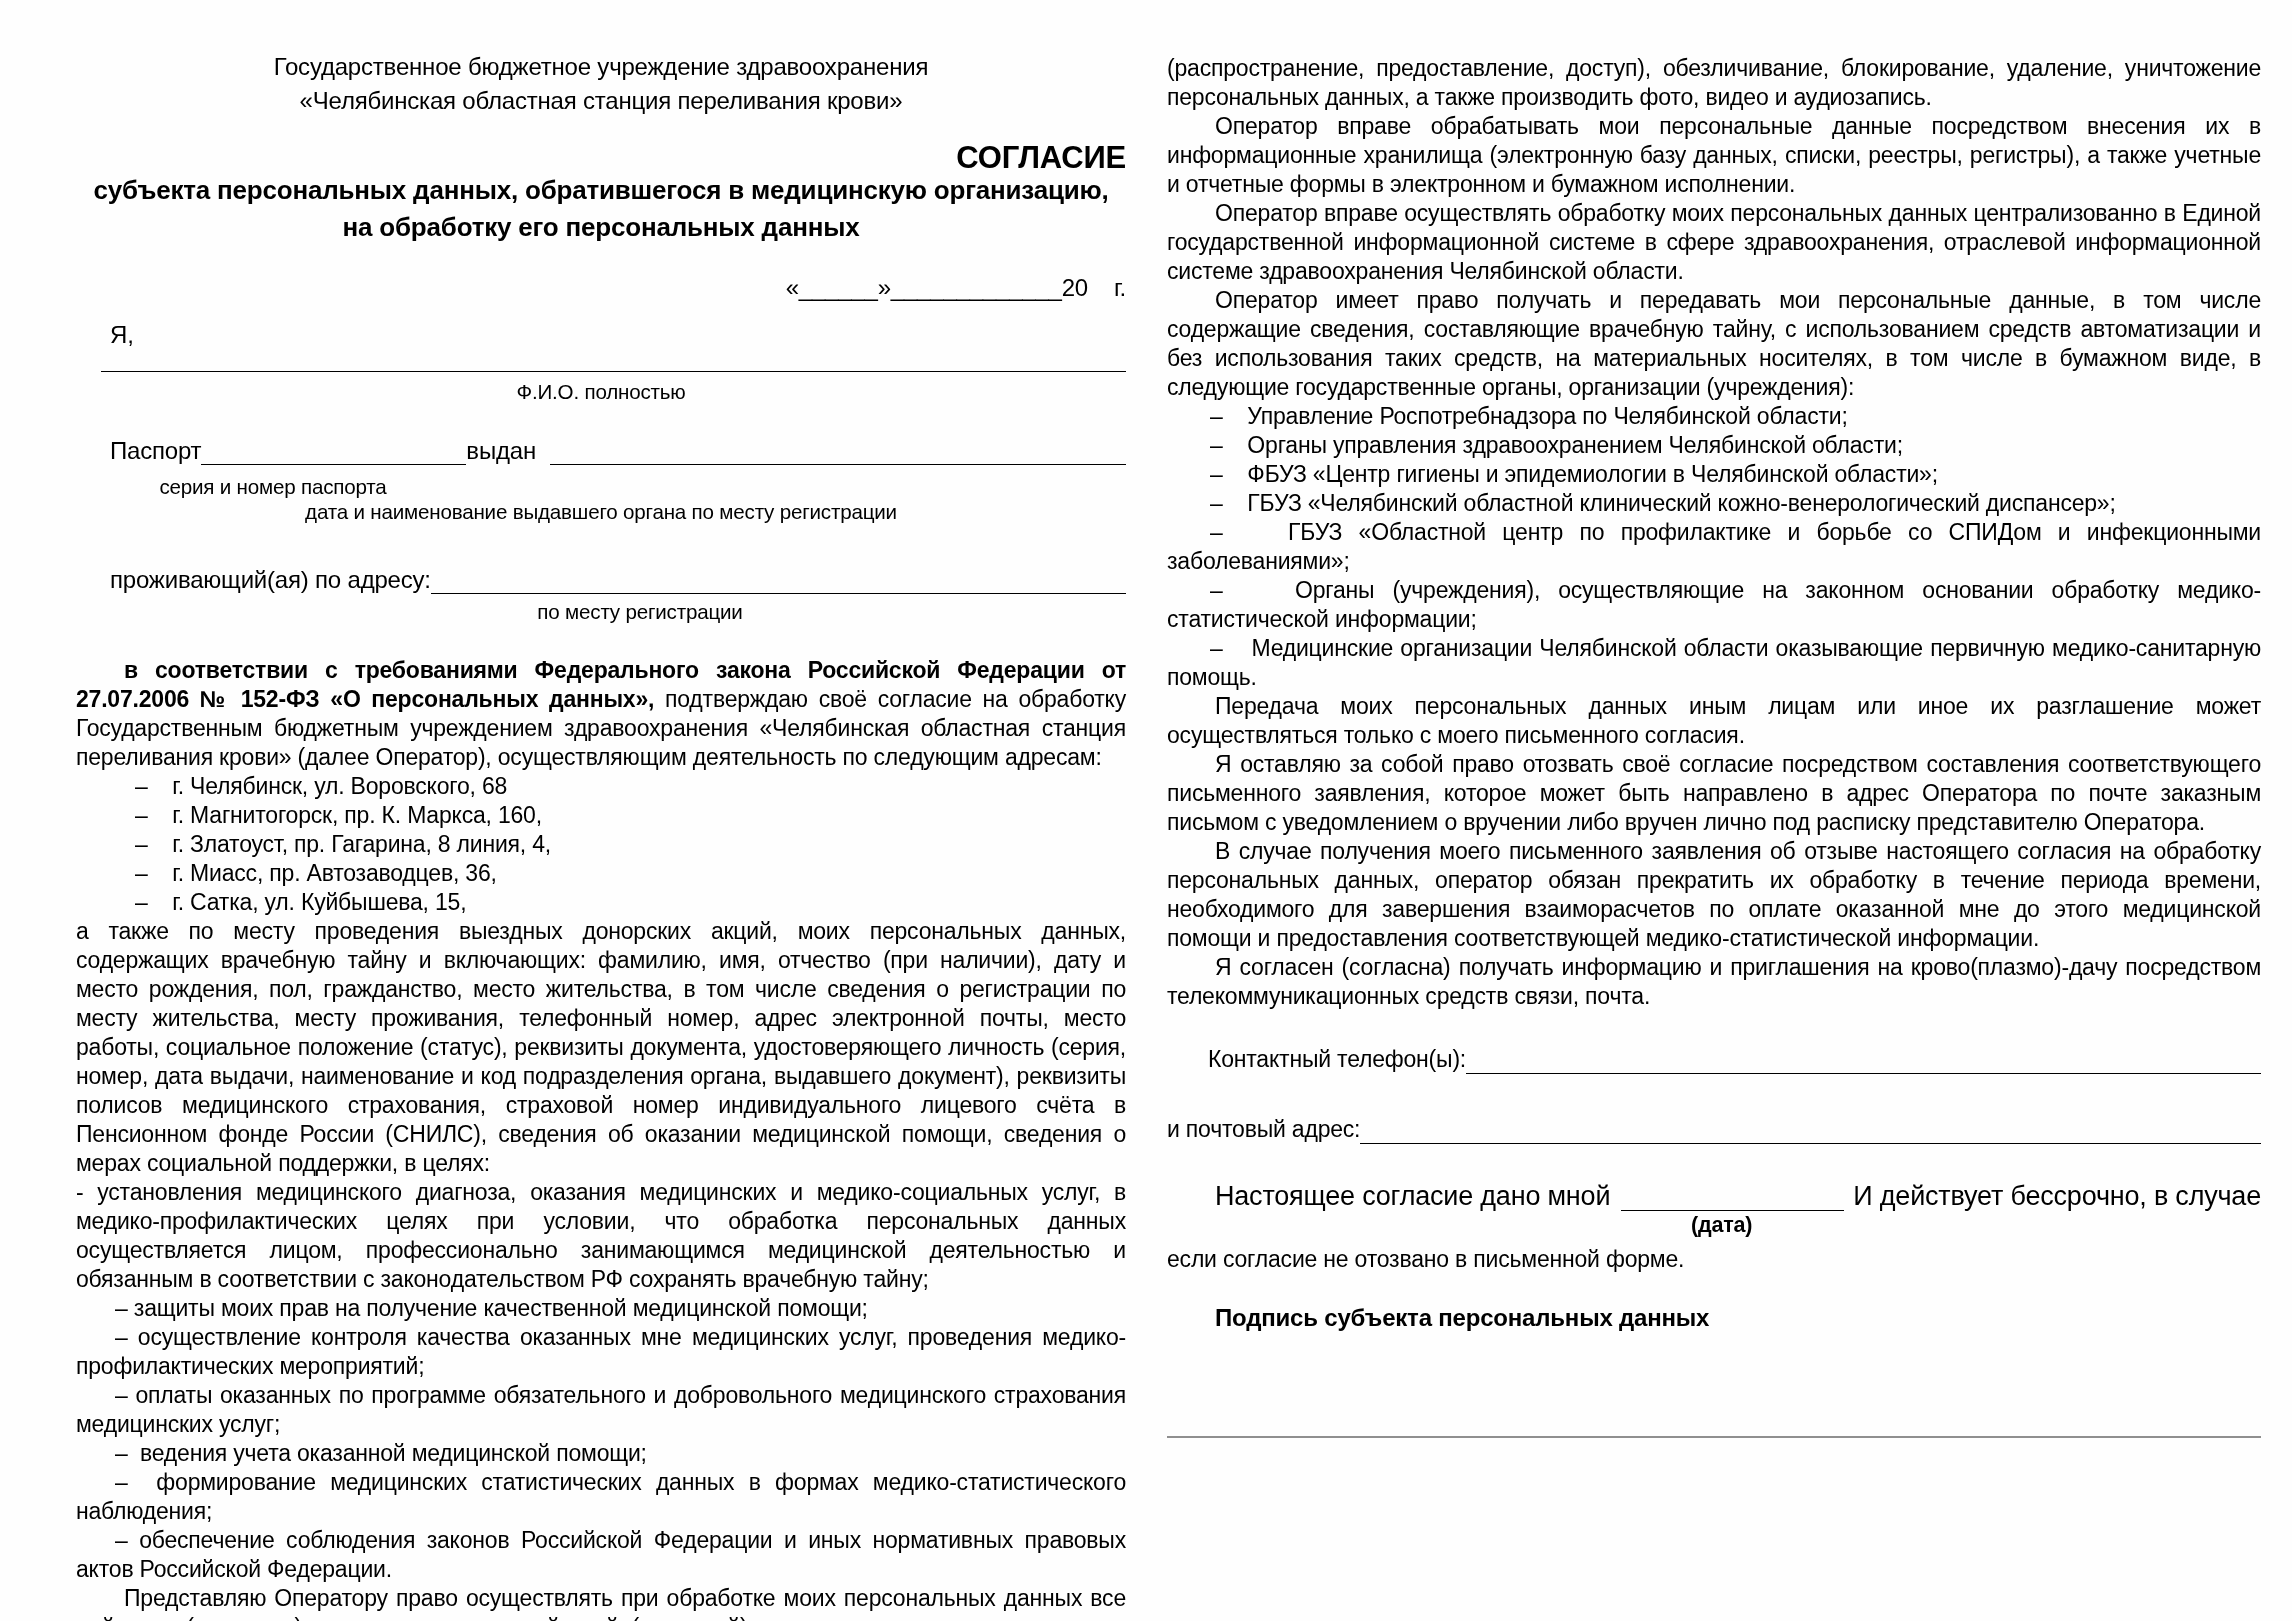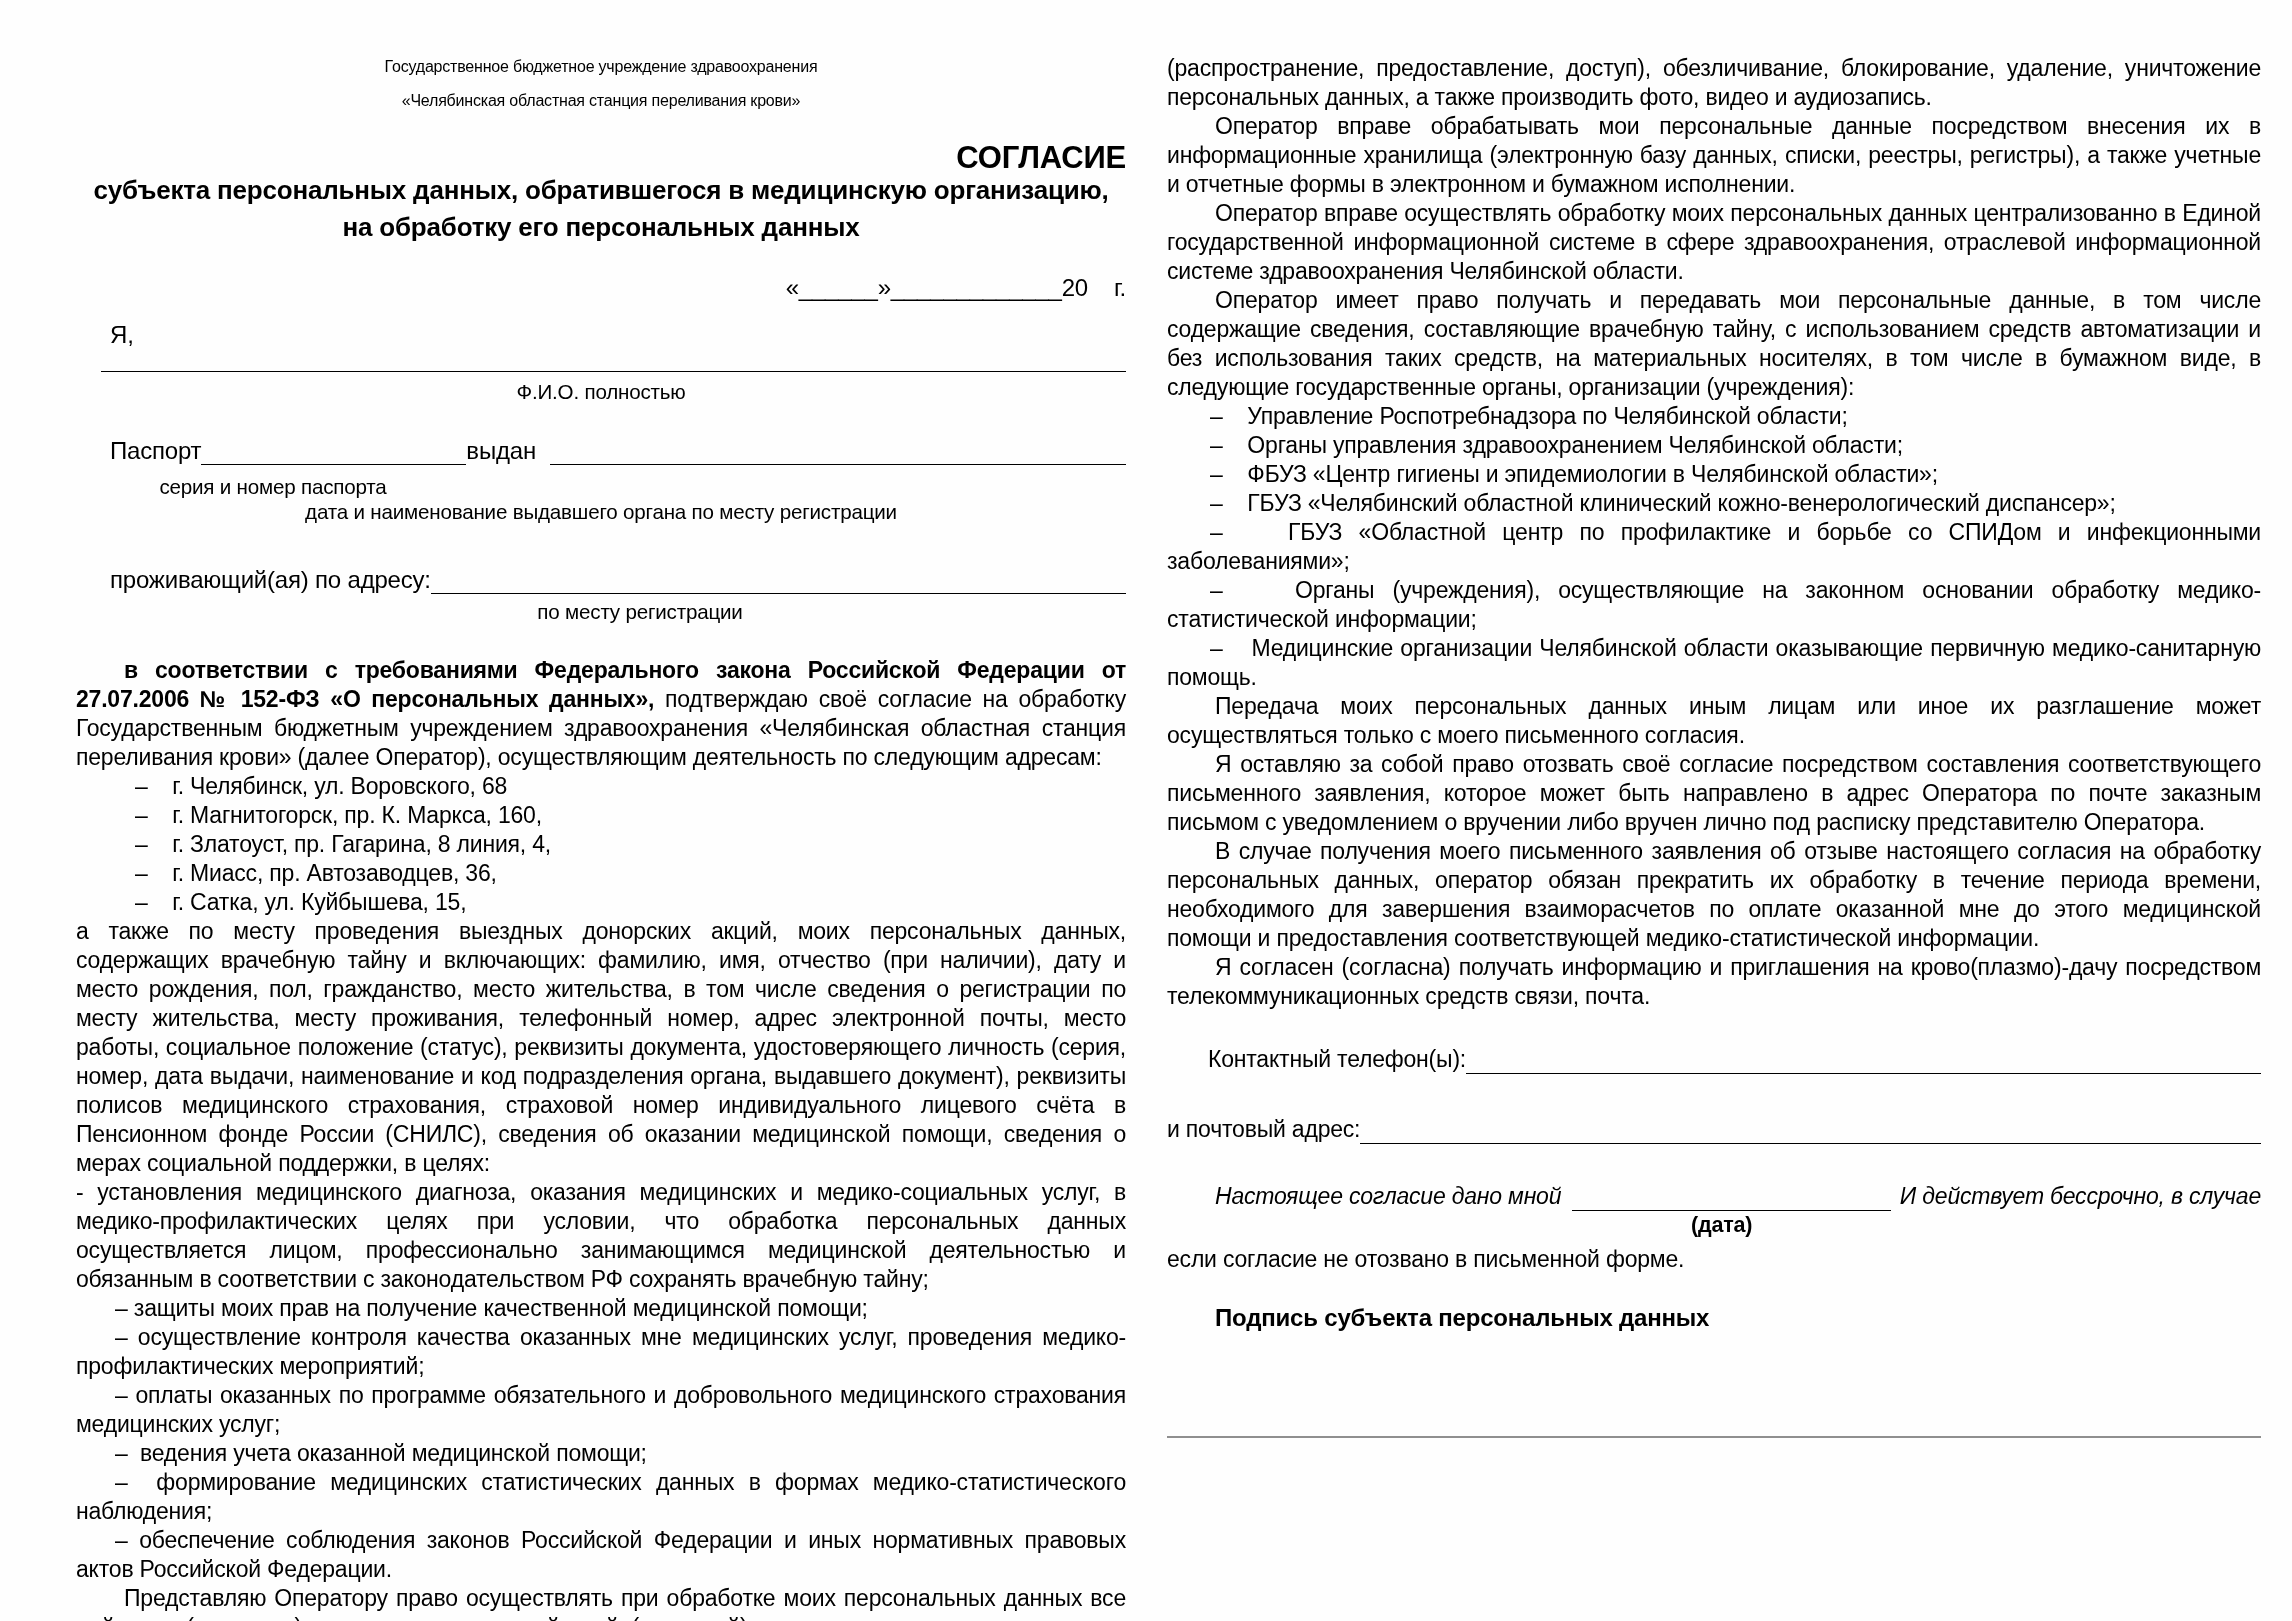--- a/index.html
+++ b/index.html
@@ -1,21 +1,21 @@
 <!DOCTYPE html>
 <html lang="ru" style="font-size:14.3px"><head>
 <meta charset="utf-8">
 <style>
   html,body{margin:0;padding:0;background:#ffffff;}
   .page{position:relative;width:2293px;height:1621px;background:#fefefe;color:#000;
         font-family:"Liberation Sans","DejaVu Sans",sans-serif;letter-spacing:-0.2px;}
   .col{position:absolute;font-size:23px;line-height:29px;}
   .col-left{left:76px;top:50px;width:1050px;}
   .col-right{left:1167px;top:54px;width:1094px;}
-  .org{font-size:16px;line-height:34px;text-align:center;}
+  .org{font-size:24px;line-height:34px;text-align:center;}
   .doc-title{font-size:31px;font-weight:bold;margin-top:25px;text-align:right;}
   .doc-subtitle{font-size:26px;font-weight:bold;line-height:37px;text-align:center;}
   .date-line{text-align:right;margin-top:27px;font-size:24px;}
   .ya-row{margin-top:18px;padding-left:34px;font-size:24px;}
   .fio-line{border-bottom:1.8px solid #000;height:21.5px;margin-left:25px;}
   .caption{font-size:20.6px;line-height:25px;}
   .fio-caption{text-align:center;margin-top:7.2px;}
   .row{display:flex;align-items:baseline;font-size:24px;}
   .passport-row{margin-top:32px;padding-left:34px;}
   .blank{border-bottom:1.8px solid #000;align-self:stretch;}
@@ -28,21 +28,21 @@
   .address-row{margin-top:41px;padding-left:34px;}
   .address-caption{margin-top:5.4px;margin-left:313px;width:502px;text-align:center;}
   .body-text{margin-top:32px;}
   p{margin:0;text-align:justify;}
   .ind{text-indent:48px;}
   .li-addr{text-indent:59px;text-align:left;}
   .li-goal{text-indent:39px;}
   .li-org{text-indent:43px;}
   .phone-row{margin-top:34px;padding-left:41px;font-size:23px;}
   .postal-row{margin-top:41px;font-size:23px;}
-  .consent-row{margin-top:38px;font-size:23px;font-style:italic;}
+  .consent-row{margin-top:38px;font-size:27px;}
   .consent-prefix{padding-left:48px;white-space:nowrap;}
   .consent-blank{width:376px;margin-left:10.7px;margin-right:9px;}
   .consent-suffix{white-space:nowrap;}
   .date-caption{margin-left:524px;margin-top:1.8px;font-size:21.5px;font-weight:bold;}
   .consent-note{margin-top:7.2px;text-align:left;}
   .sign-heading{font-weight:bold;margin-top:29px;padding-left:48px;font-size:24px;}
   .sig-block{margin-top:104px;}
   .sig-line{border-top:2.7px solid #8f8f8f;height:0;}
   .sig-labels{display:flex;margin-top:5.4px;font-size:21.5px;}
   .sig-fio{margin-left:385px;}

